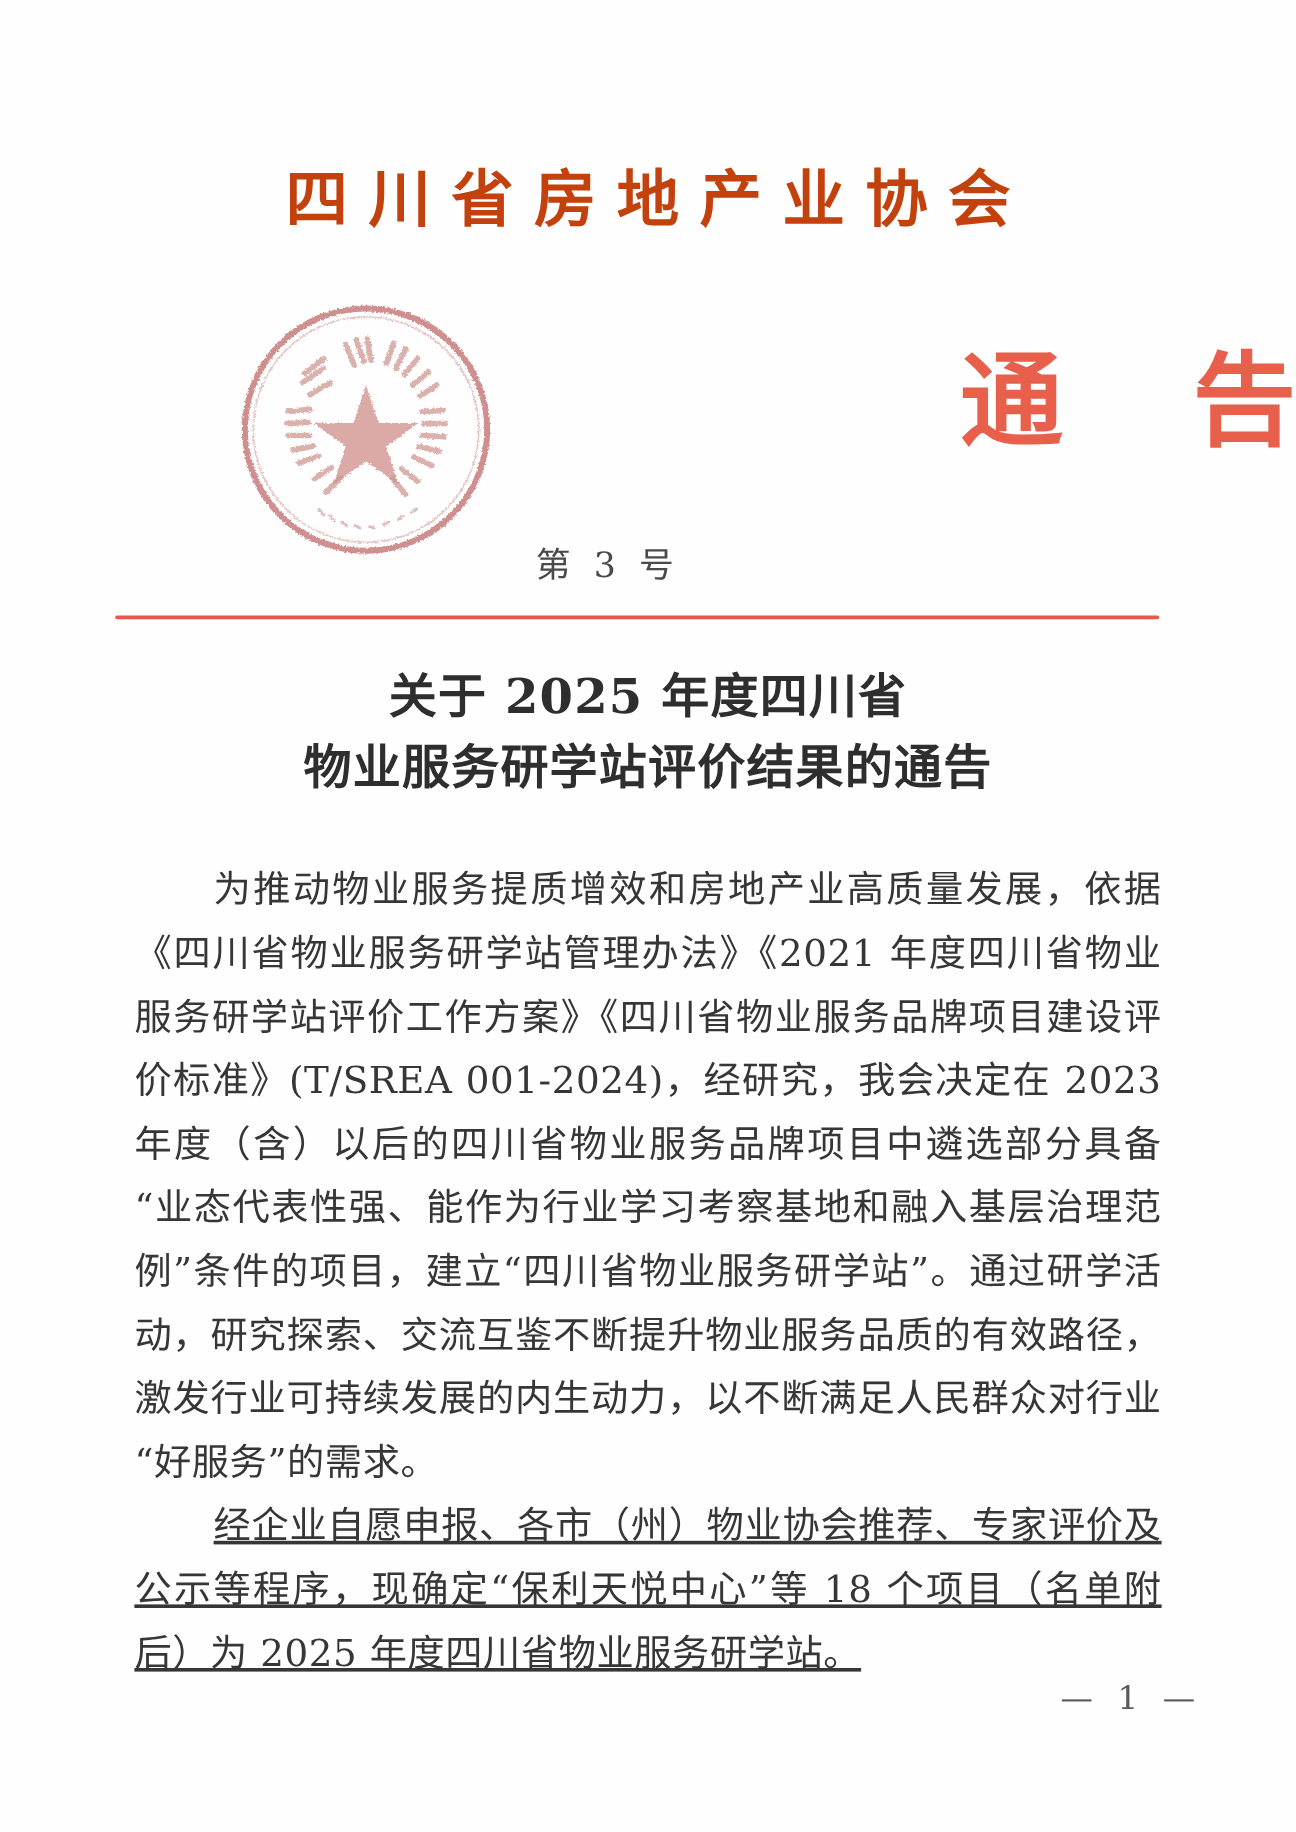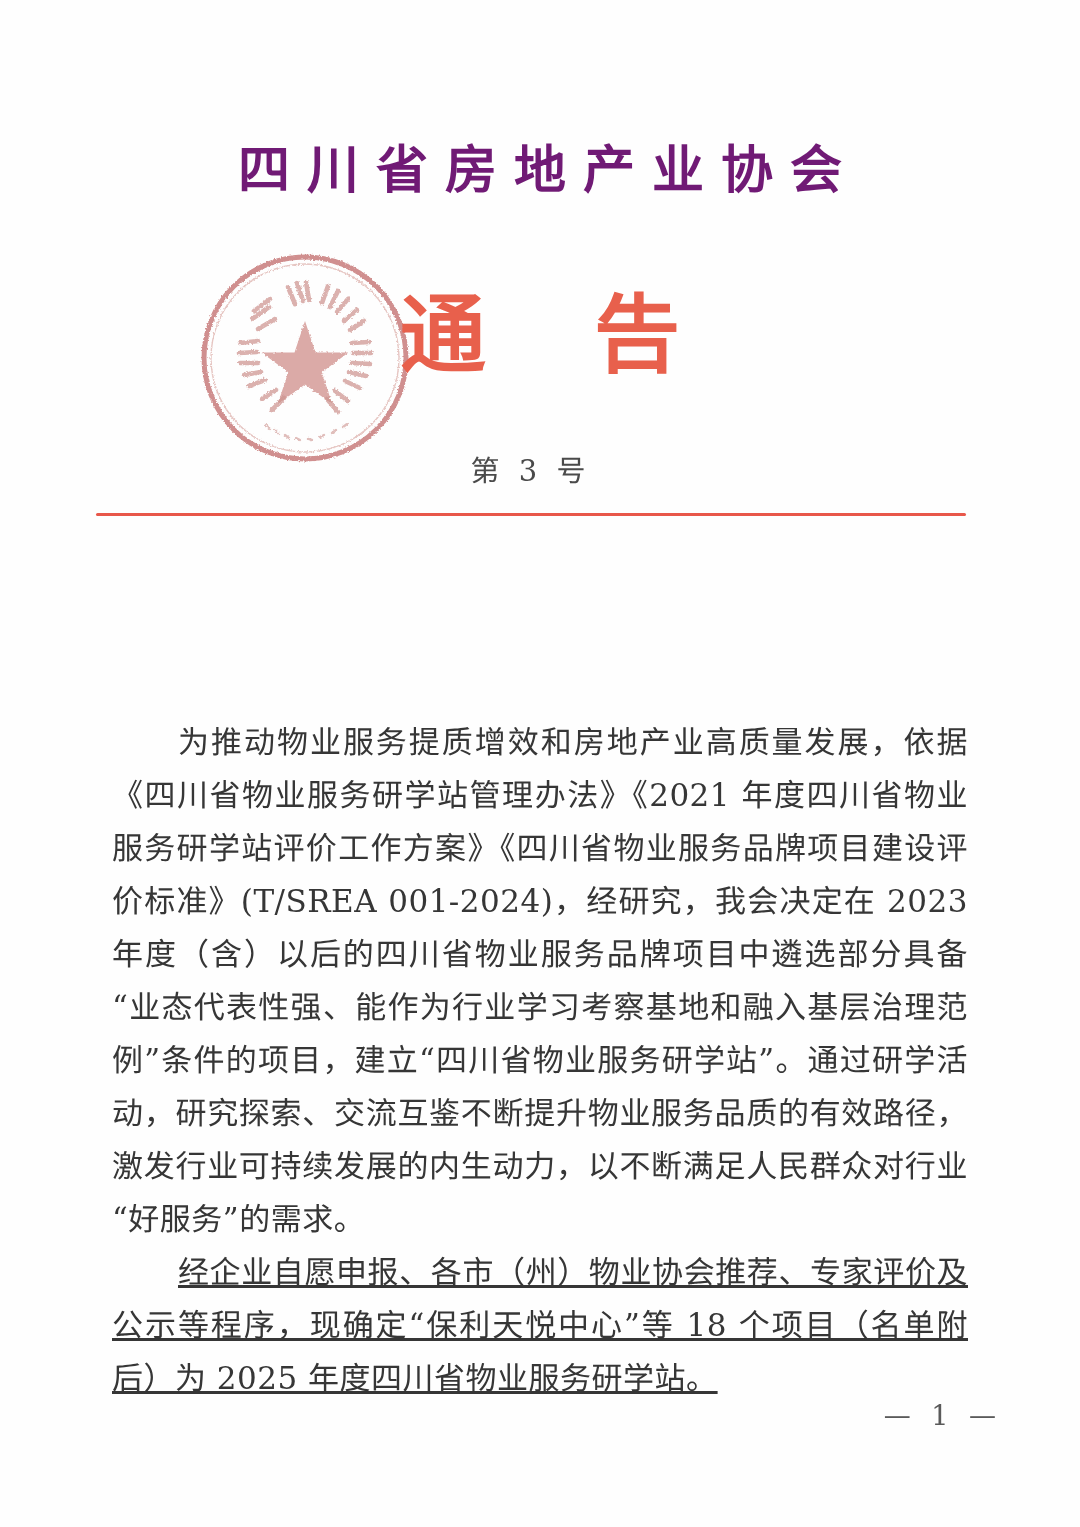--- a/index.html
+++ b/index.html
@@ -23,27 +23,27 @@
     background: #fefefe;
   }
 
   
   .masthead {
     position: absolute;
     top: 138px;
     left: 0;
     width: 1080px;
     text-align: center;
-    font-family: Liberation Sans, sans-serif;
+    font-family: Liberation Mono, monospace;
     font-weight: 700;
     font-size: 52px;
     line-height: 1.25;
     letter-spacing: 17px;
     text-indent: 17px;
-    color: #701a75;
+    color: #c2410c;
     white-space: nowrap;
   }
 
   
   .seal-wrap {
     position: absolute;
     left: 196px;
     top: 249px;
     width: 218px;
     height: 218px;
@@ -51,21 +51,21 @@
     opacity: 0.72;
   }
   .seal-wrap svg { display: block; }
 
   
   .notice-word {
     position: absolute;
     top: 292px;
     left: 0;
     width: 1080px;
-    text-align: center;
+    text-align: right;
     font-family: "DejaVu Serif", "Liberation Serif", serif;
     font-weight: 700;
     font-size: 86px;
     line-height: 1;
     color: #e8604c;
     white-space: nowrap;
   }
   .notice-word .gap {
     display: inline-block;
     width: 108px;
@@ -76,21 +76,20 @@
     position: absolute;
     top: 447px;
     left: 0;
     width: 1008px;
     text-align: center;
     font-size: 29px;
     letter-spacing: 5px;
     text-indent: 5px;
     color: #4a4a4a;
     white-space: nowrap;
-    margin-left: 24px;
   }
 
   
   .red-rule {
     position: absolute;
     left: 96px;
     top: 513px;
     width: 870px;
     height: 3px;
     background: #e8574a;
@@ -216,20 +215,24 @@
   </div>
 
   <div class="notice-word">
     <span>通</span><span class="gap"></span><span>告</span>
   </div>
 
   <div class="issue-no">第 3 号</div>
 
   <div class="red-rule"></div>
 
+  <div class="doc-title">
+    <span class="tline">关于 2025 年度四川省</span>
+    <span class="tline">物业服务研学站评价结果的通告</span>
+  </div>
 
   <div class="body-block">
     <p class="para">为推动物业服务提质增效和房地产业高质量发展，依据《四川省物业服务研学站管理办法》《2021 年度四川省物业服务研学站评价工作方案》《四川省物业服务品牌项目建设评价标准》(T/SREA 001-2024)，经研究，我会决定在 2023 年度（含）以后的四川省物业服务品牌项目中遴选部分具备“业态代表性强、能作为行业学习考察基地和融入基层治理范例”条件的项目，建立“四川省物业服务研学站”。通过研学活动，研究探索、交流互鉴不断提升物业服务品质的有效路径，激发行业可持续发展的内生动力，以不断满足人民群众对行业“好服务”的需求。</p>
     <p class="para">经企业自愿申报、各市（州）物业协会推荐、专家评价及公示等程序，现确定“保利天悦中心”等 18 个项目（名单附后）为 2025 年度四川省物业服务研学站。</p>
   </div>
 
   <div class="page-number">
     <span class="inner">— 1 —</span>
   </div>
 

